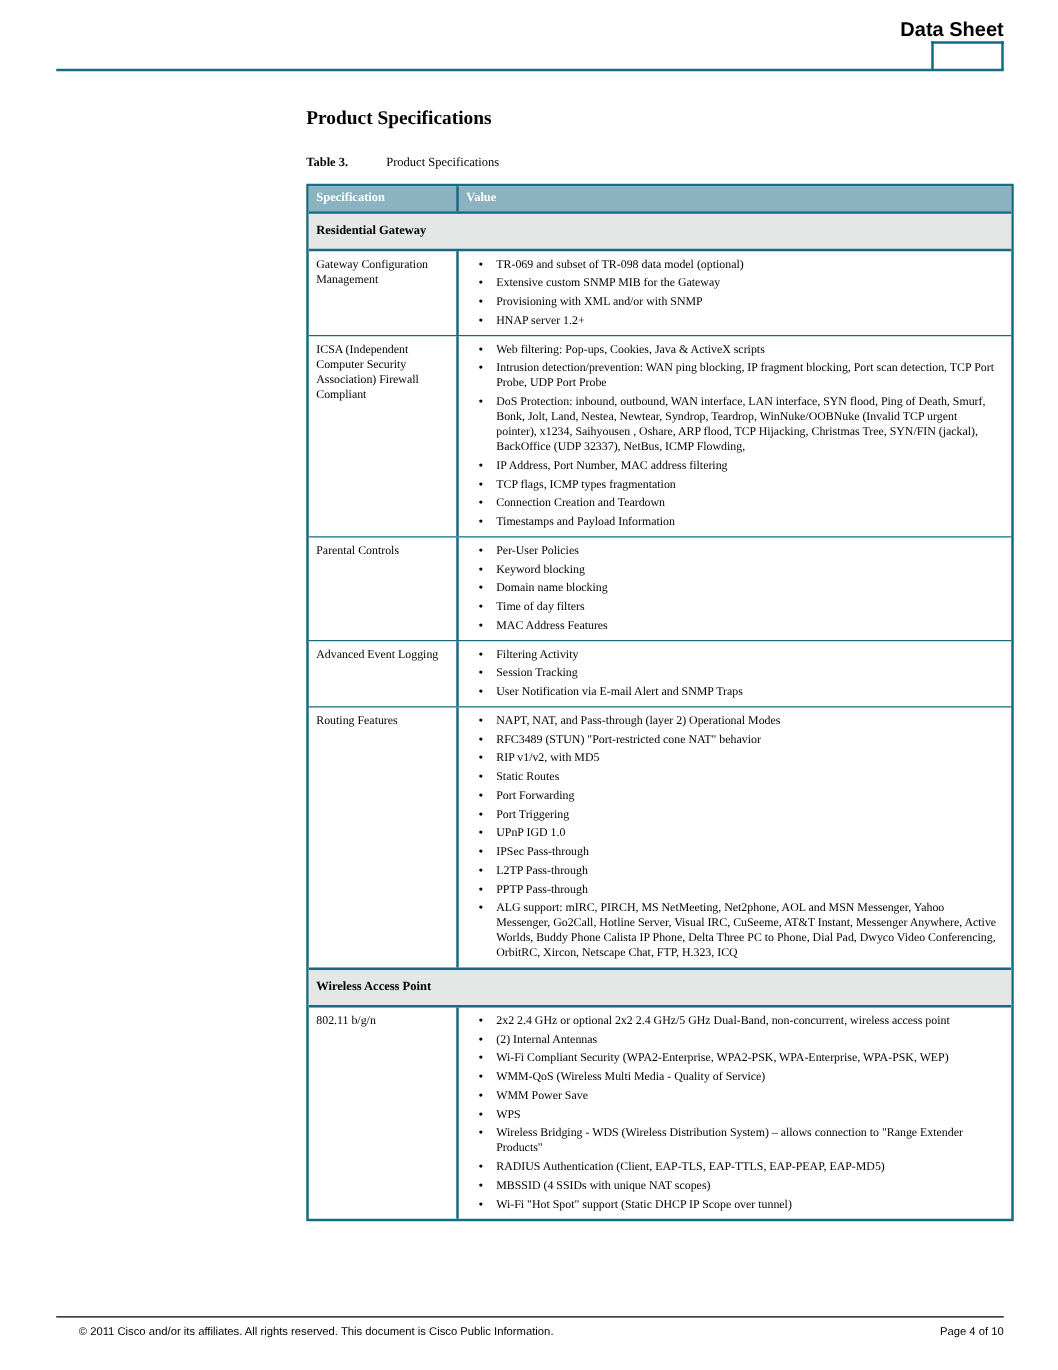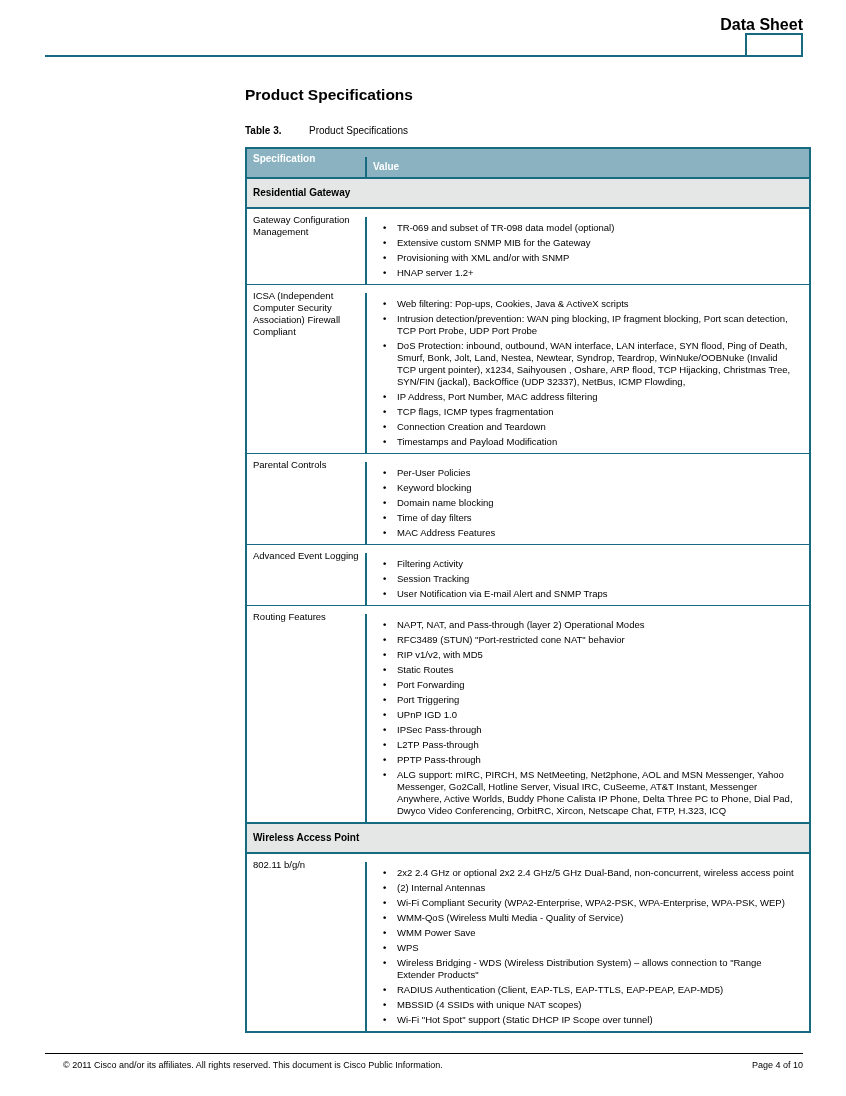--- a/index.html
+++ b/index.html
@@ -14,31 +14,31 @@
   body{font-family:"Liberation Sans",sans-serif;color:var(--text);}
   .page{position:relative;width:846px;height:1096px;background:#fff;overflow:hidden;}
 
   
   .ds-label{position:absolute;top:16px;right:43px;font-size:16px;font-weight:600;}
   .ds-box{position:absolute;top:33px;right:43px;width:58px;height:23px;
           border:2px solid var(--teal);border-bottom:none;}
   .ds-rule{position:absolute;top:55px;left:45px;width:758px;height:2px;background:var(--teal);}
 
   
-  .content{position:absolute;left:245px;top:86px;width:566px;}
+  .content{position:absolute;left:245px;top:86px;width:566px;font-family:Liberation Serif, serif;}
   .page-title{font-size:15.5px;font-weight:bold;margin:0 0 21px 0;}
   .table-caption{font-size:10px;margin-bottom:11px;}
   .cap-label{font-weight:bold;display:inline-block;width:64px;}
 
   
   .spec-table{border:2px solid var(--teal);font-size:9.5px;line-height:12px;}
   .thead{display:flex;background:var(--hdr-bg);color:var(--hdr-text);font-weight:bold;font-size:10px;}
   .th{padding:4px 6px;}
   .col1{width:118px;flex:0 0 118px;}
-  .col2{flex:1;border-left:2px solid var(--teal);margin-top:8px;}
+  .col2{flex:1;border-left:2px solid var(--teal);}
   .section-row{background:var(--sect-bg);font-weight:bold;font-size:10px;
                padding:8px 6px;border-top:2px solid var(--teal);border-bottom:2px solid var(--teal);}
   .data-row{display:flex;border-top:1px solid var(--teal);}
   .section-row + .data-row{border-top:none;}
   .cell{padding:5px 6px 2px 6px;}
   .cell.col2{padding-left:16px;}
   .bullet{display:flex;margin-bottom:3px;}
   .dot{flex:0 0 14px;font-weight:bold;}
   .btext{flex:1;padding-right:6px;}
 
@@ -113,21 +113,21 @@
             <div class="bullet">
               <span class="dot">•</span>
               <span class="btext">TCP flags, ICMP types fragmentation</span>
             </div>
             <div class="bullet">
               <span class="dot">•</span>
               <span class="btext">Connection Creation and Teardown</span>
             </div>
             <div class="bullet">
               <span class="dot">•</span>
-              <span class="btext">Timestamps and Payload Modification</span>
+              <span class="btext">Timestamps and Payload Information</span>
             </div>
           </div>
         </div>
         <div class="data-row">
           <div class="cell col1">Parental Controls</div>
           <div class="cell col2">
             <div class="bullet">
               <span class="dot">•</span>
               <span class="btext">Per-User Policies</span>
             </div>

